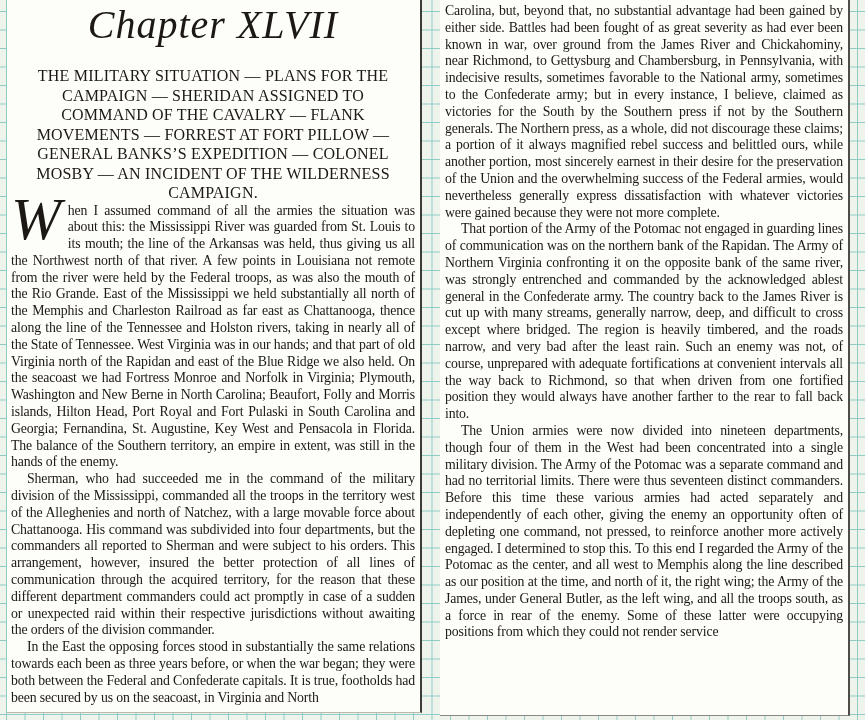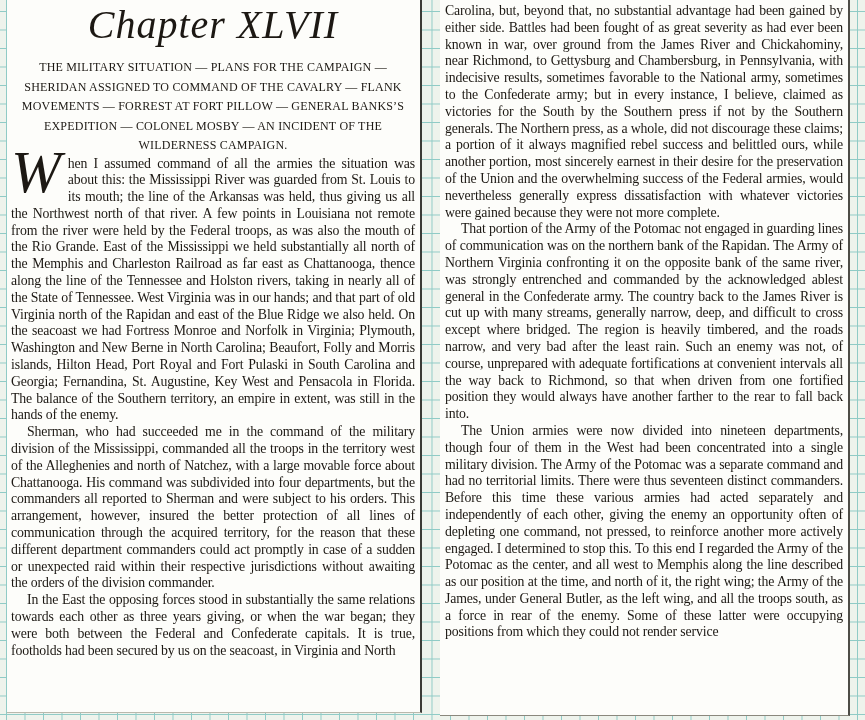--- a/index.html
+++ b/index.html
@@ -36,22 +36,22 @@
   }
   .chapter-title{
     margin:0;padding-top:2px;
     font-style:italic;font-weight:normal;
     font-size:40px;line-height:46px;
     text-align:center;
     letter-spacing:1px;
   }
   .chapter-summary{
     max-width:385px;
-    margin:10px auto 0;
-    font-size:12px;line-height:19.5px;
+    margin:18px auto 0;
+    font-size:16px;line-height:19.5px;
     letter-spacing:0.2px;
     text-align:center;
   }
   .page-body{
     font-size:13.8px;
     line-height:16.8px;
     letter-spacing:-0.15px;
     text-align:justify;
   }
   .page-body p{margin:0;}
@@ -69,21 +69,21 @@
 <body>
 
 <div class="scene">
 
   <div class="page page-left">
     <h1 class="chapter-title">Chapter XLVII</h1>
     <div class="chapter-summary">THE MILITARY SITUATION — PLANS FOR THE CAMPAIGN — SHERIDAN ASSIGNED TO COMMAND OF THE CAVALRY — FLANK MOVEMENTS — FORREST AT FORT PILLOW — GENERAL BANKS’S EXPEDITION — COLONEL MOSBY — AN INCIDENT OF THE WILDERNESS CAMPAIGN.</div>
     <div class="page-body">
       <p><span class="dropcap">W</span><span>hen I assumed command of all the armies the situation was about this: the Mississippi River was guarded from St. Louis to its mouth; the line of the Arkansas was held, thus giving us all the Northwest north of that river. A few points in Louisiana not remote from the river were held by the Federal troops, as was also the mouth of the Rio Grande. East of the Mississippi we held substantially all north of the Memphis and Charleston Railroad as far east as Chattanooga, thence along the line of the Tennessee and Holston rivers, taking in nearly all of the State of Tennessee. West Virginia was in our hands; and that part of old Virginia north of the Rapidan and east of the Blue Ridge we also held. On the seacoast we had Fortress Monroe and Norfolk in Virginia; Plymouth, Washington and New Berne in North Carolina; Beaufort, Folly and Morris islands, Hilton Head, Port Royal and Fort Pulaski in South Carolina and Georgia; Fernandina, St. Augustine, Key West and Pensacola in Florida. The balance of the Southern territory, an empire in extent, was still in the hands of the enemy.</span></p>
       <p class="indent">Sherman, who had succeeded me in the command of the military division of the Mississippi, commanded all the troops in the territory west of the Alleghenies and north of Natchez, with a large movable force about Chattanooga. His command was subdivided into four departments, but the commanders all reported to Sherman and were subject to his orders. This arrangement, however, insured the better protection of all lines of communication through the acquired territory, for the reason that these different department commanders could act promptly in case of a sudden or unexpected raid within their respective jurisdictions without awaiting the orders of the division commander.</p>
-      <p class="indent">In the East the opposing forces stood in substantially the same relations towards each other as three years giving, or when the war began; they were both between the Federal and Confederate capitals. It is true, footholds had been secured by us on the seacoast, in Virginia and North</p>
+      <p class="indent">In the East the opposing forces stood in substantially the same relations towards each been as three years before, or when the war began; they were both between the Federal and Confederate capitals. It is true, footholds had been secured by us on the seacoast, in Virginia and North</p>
     </div>
   </div>
 
   <div class="page page-right">
     <div class="page-body">
       <p>Carolina, but, beyond that, no substantial advantage had been gained by either side. Battles had been fought of as great severity as had ever been known in war, over ground from the James River and Chickahominy, near Richmond, to Gettysburg and Chambersburg, in Pennsylvania, with indecisive results, sometimes favorable to the National army, sometimes to the Confederate army; but in every instance, I believe, claimed as victories for the South by the Southern press if not by the Southern generals. The Northern press, as a whole, did not discourage these claims; a portion of it always magnified rebel success and belittled ours, while another portion, most sincerely earnest in their desire for the preservation of the Union and the overwhelming success of the Federal armies, would nevertheless generally express dissatisfaction with whatever victories were gained because they were not more complete.</p>
       <p class="indent">That portion of the Army of the Potomac not engaged in guarding lines of communication was on the northern bank of the Rapidan. The Army of Northern Virginia confronting it on the opposite bank of the same river, was strongly entrenched and commanded by the acknowledged ablest general in the Confederate army. The country back to the James River is cut up with many streams, generally narrow, deep, and difficult to cross except where bridged. The region is heavily timbered, and the roads narrow, and very bad after the least rain. Such an enemy was not, of course, unprepared with adequate fortifications at convenient intervals all the way back to Richmond, so that when driven from one fortified position they would always have another farther to the rear to fall back into.</p>
       <p class="indent">The Union armies were now divided into nineteen departments, though four of them in the West had been concentrated into a single military division. The Army of the Potomac was a separate command and had no territorial limits. There were thus seventeen distinct commanders. Before this time these various armies had acted separately and independently of each other, giving the enemy an opportunity often of depleting one command, not pressed, to reinforce another more actively engaged. I determined to stop this. To this end I regarded the Army of the Potomac as the center, and all west to Memphis along the line described as our position at the time, and north of it, the right wing; the Army of the James, under General Butler, as the left wing, and all the troops south, as a force in rear of the enemy. Some of these latter were occupying positions from which they could not render service</p>
     </div>
   </div>

